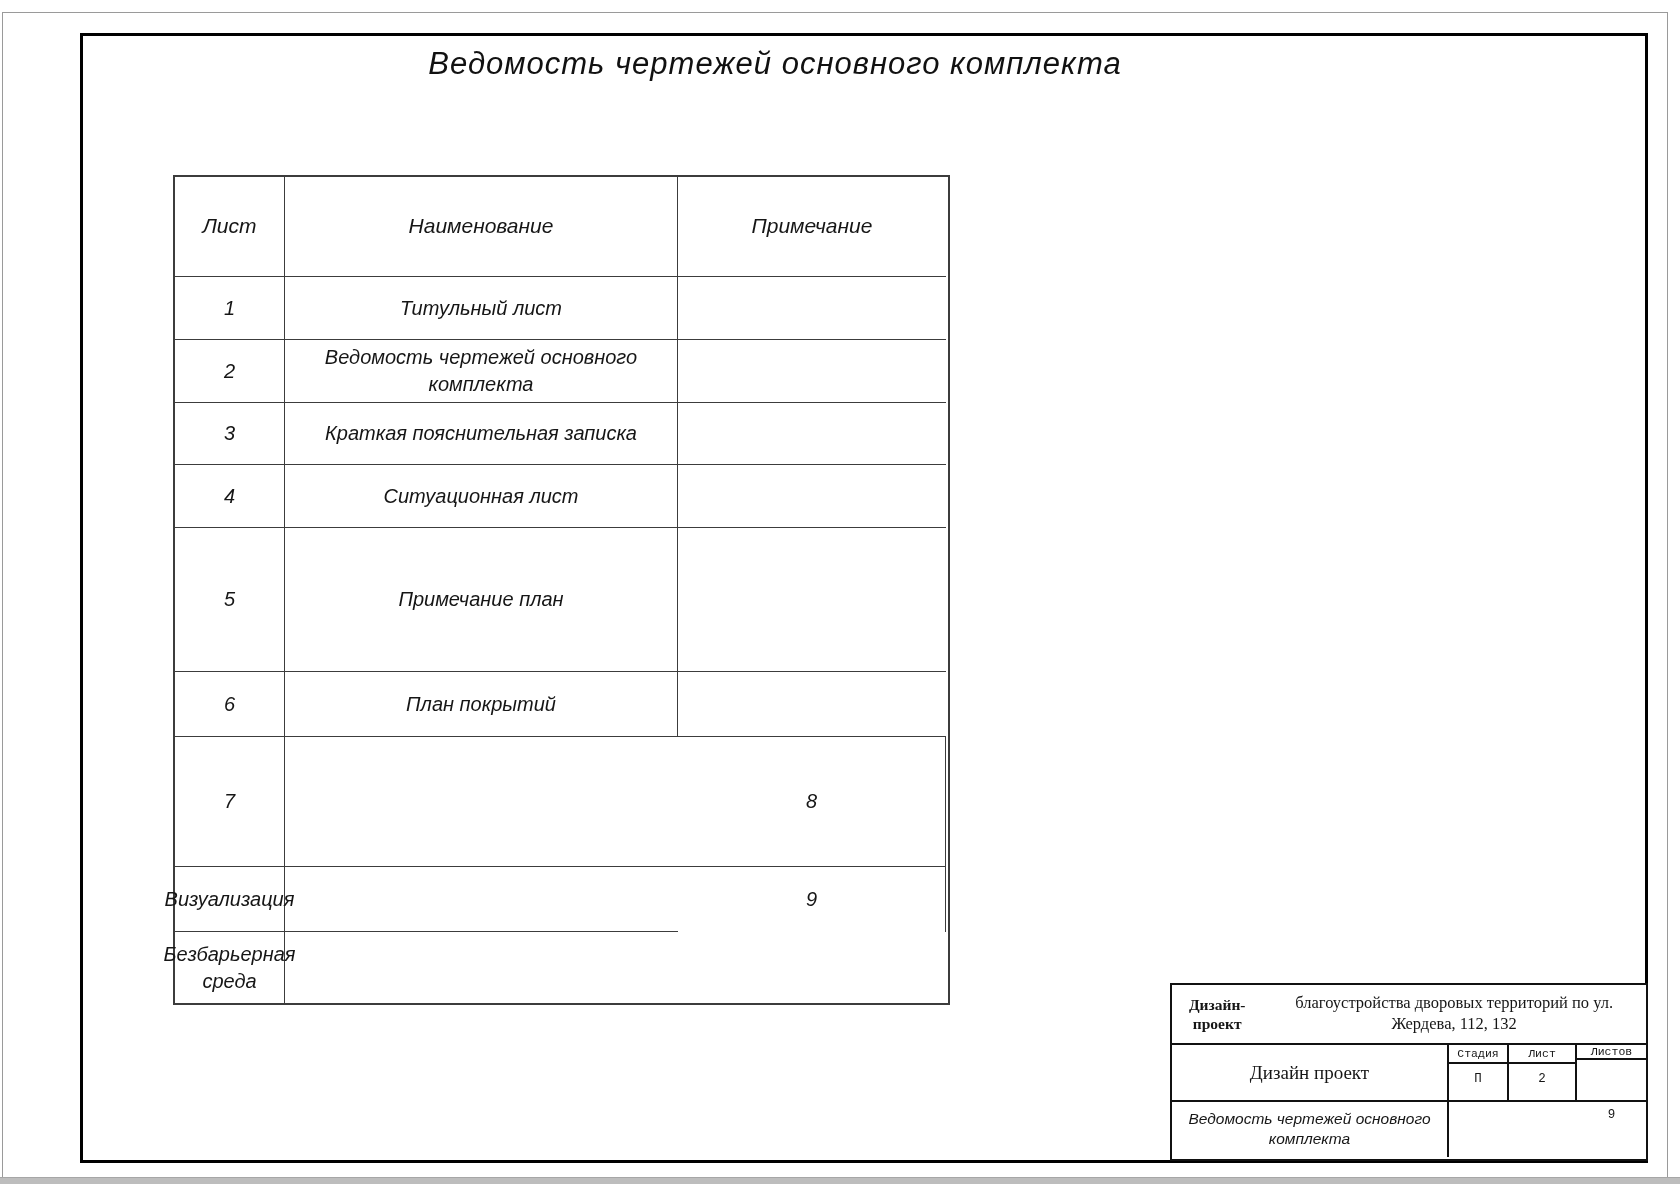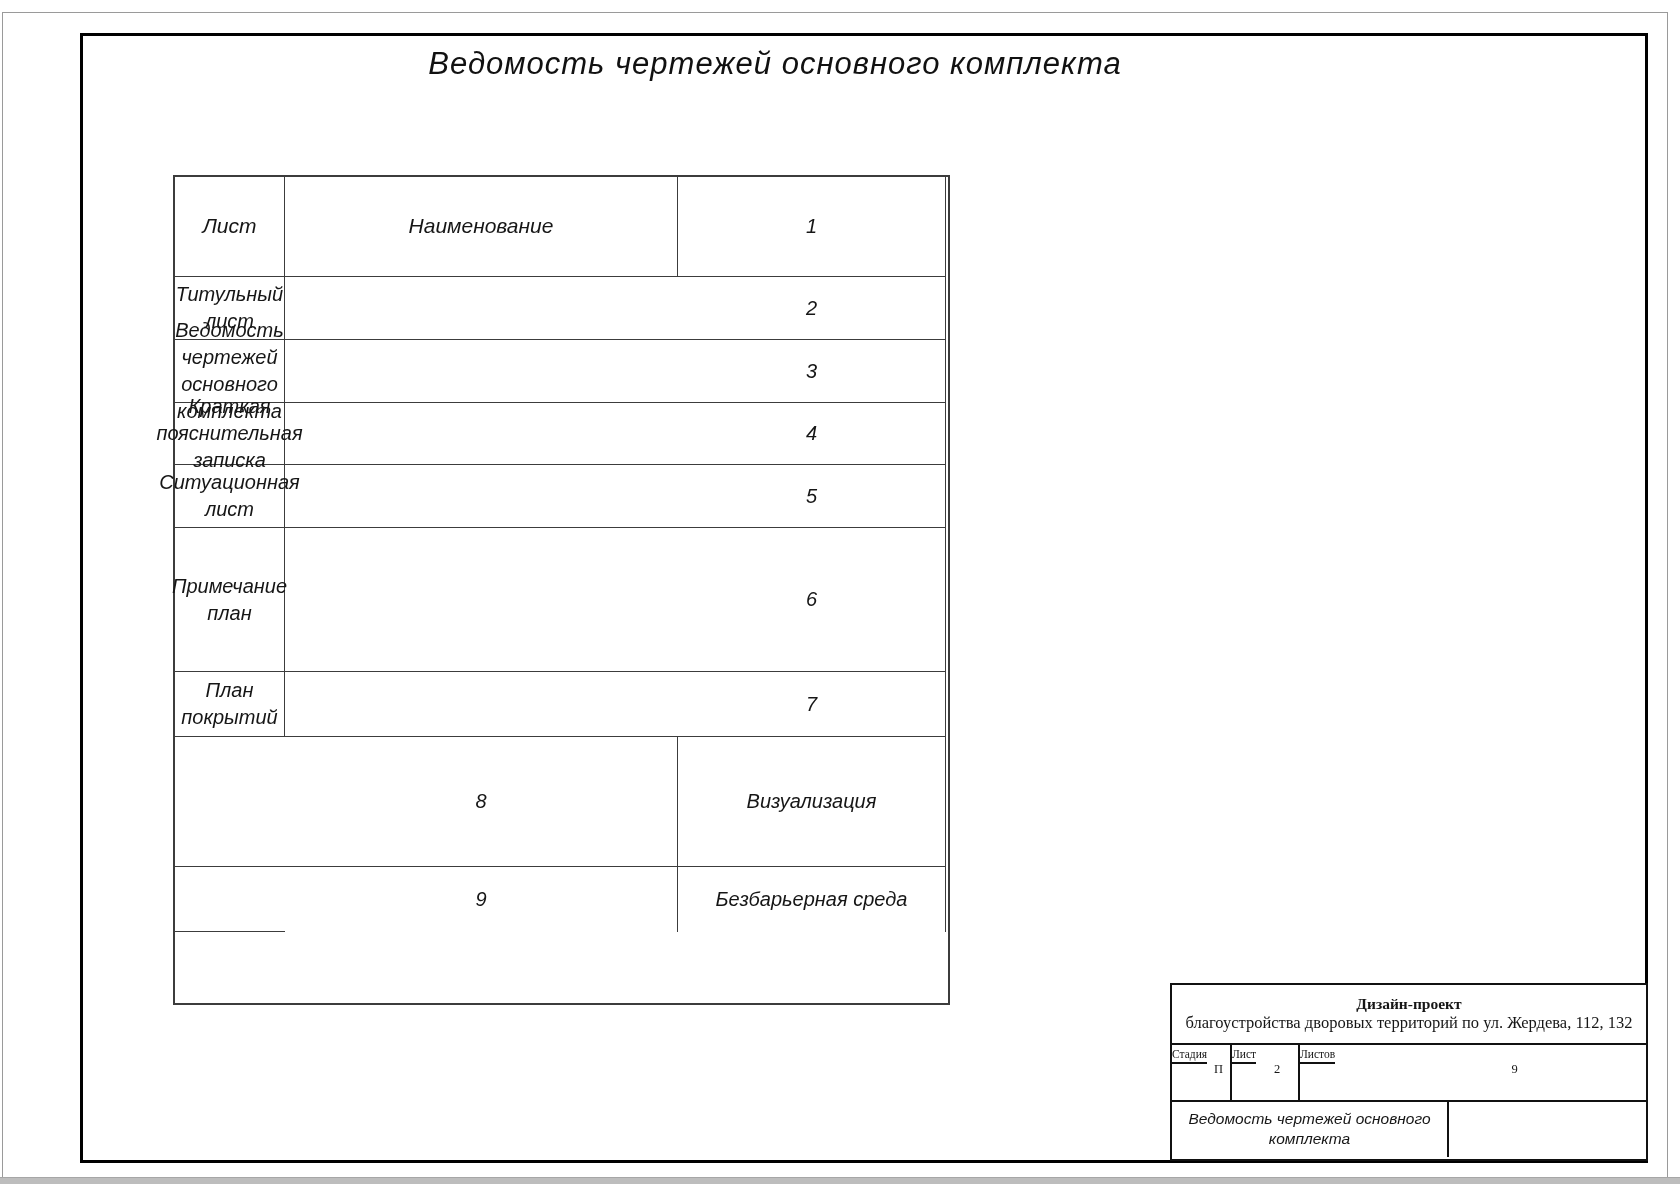--- a/index.html
+++ b/index.html
@@ -28,29 +28,29 @@
           font-style: italic; font-size: 20px; padding: 4px 14px; line-height: 1.35; }
   .cell.last-col { border-right: none; }
   .cell.last-row { border-bottom: none; }
   .cell.hdr { font-size: 21px; }
 
   
   .title-block { position: absolute; left: 1170px; top: 983px; width: 478px; height: 178px;
                  border: 2.5px solid #111; background: #fff;
                  font-family: "Liberation Serif", serif; }
   .tb-band1 { height: 60px; border-bottom: 2px solid #111;
-              display: flex; flex-direction: column; align-items: center; justify-content: center;
+              display: flex; flex-direction: row; align-items: center; justify-content: center;
               text-align: center; line-height: 1.25; }
   .tb-proj-title { font-weight: bold; font-size: 15.5px; }
   .tb-proj-sub { font-size: 16.5px; }
   .tb-band2 { height: 57px; border-bottom: 2px solid #111; display: flex; }
   .tb-org { width: 277px; border-right: 2px solid #111;
             display: flex; align-items: center; justify-content: center; font-size: 19px; }
   .tb-cols { flex: 1; display: flex; }
-  .tb-col { display: flex; flex-direction: row; border-right: 2px solid #111; }
+  .tb-col { display: flex; flex-direction: column; border-right: 2px solid #111; font-family: Liberation Mono, monospace; }
   .tb-col:last-child { border-right: none; gap: 48px; }
   .tb-col-stage { width: 60px; } .tb-col-sheet { width: 68px; } .tb-col-sheets { flex: 1; }
   .tb-col-hdr { height: 19px; border-bottom: 2px solid #111;
                 display: flex; align-items: center; justify-content: center; font-size: 11.5px; }
   .tb-col-val { flex: 1; display: flex; align-items: center; justify-content: center;
                 font-size: 12.5px; padding-bottom: 6px; }
   .tb-band3 { height: 54.5px; display: flex; }
   .tb-docname { width: 277px; border-right: 2px solid #111;
                 display: flex; align-items: center; justify-content: center; text-align: center;
                 font-family: "Liberation Sans", sans-serif; font-style: italic;
@@ -65,20 +65,21 @@
 
 <div class="outer-border"></div>
 <div class="frame"></div>
 
 <div class="sheet-title">Ведомость чертежей основного комплекта</div>
 
 <div class="main-table">
 
   <div class="cell hdr">Лист</div>
   <div class="cell hdr">Наименование</div>
+  <div class="cell hdr last-col">Примечание</div>
 
   <div class="cell">1</div>
   <div class="cell">Титульный лист</div>
   <div class="cell last-col"></div>
 
   <div class="cell">2</div>
   <div class="cell">Ведомость чертежей основного комплекта</div>
   <div class="cell last-col"></div>
 
   <div class="cell">3</div>
@@ -108,20 +109,21 @@
   <div class="cell last-row">Безбарьерная среда</div>
   <div class="cell last-col last-row"></div>
 </div>
 
 <div class="title-block">
   <div class="tb-band1">
     <div class="tb-proj-title">Дизайн-проект</div>
     <div class="tb-proj-sub">благоустройства дворовых территорий по ул. Жердева, 112, 132</div>
   </div>
   <div class="tb-band2">
+    <div class="tb-org">Дизайн проект</div>
     <div class="tb-cols">
       <div class="tb-col tb-col-stage">
         <div class="tb-col-hdr">Стадия</div>
         <div class="tb-col-val">П</div>
       </div>
       <div class="tb-col tb-col-sheet">
         <div class="tb-col-hdr">Лист</div>
         <div class="tb-col-val">2</div>
       </div>
       <div class="tb-col tb-col-sheets">

